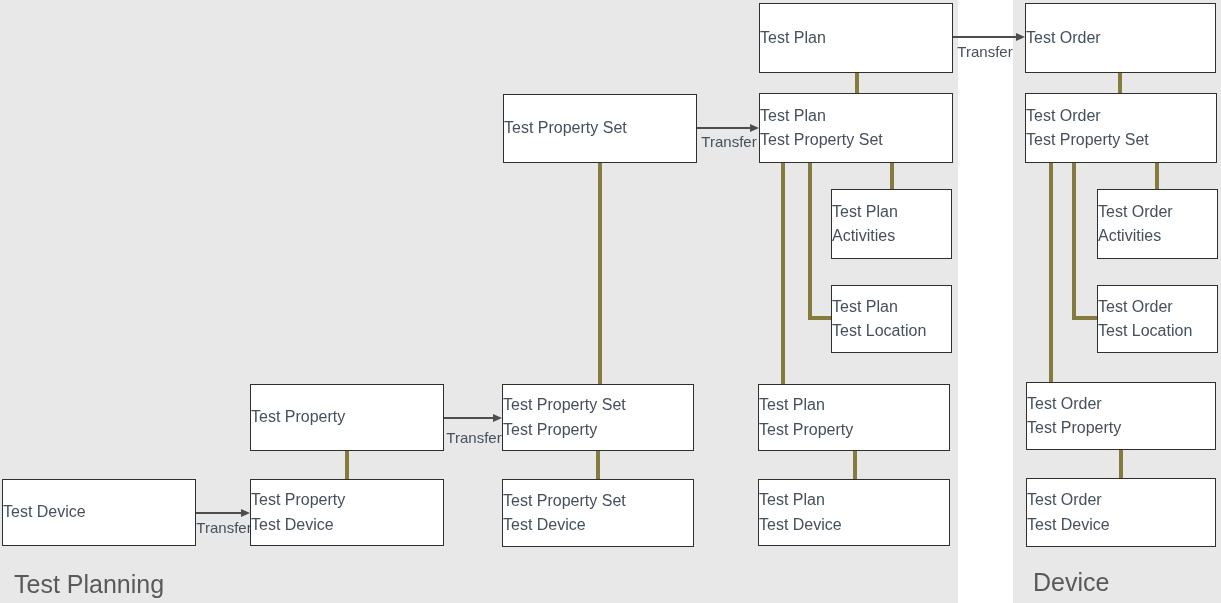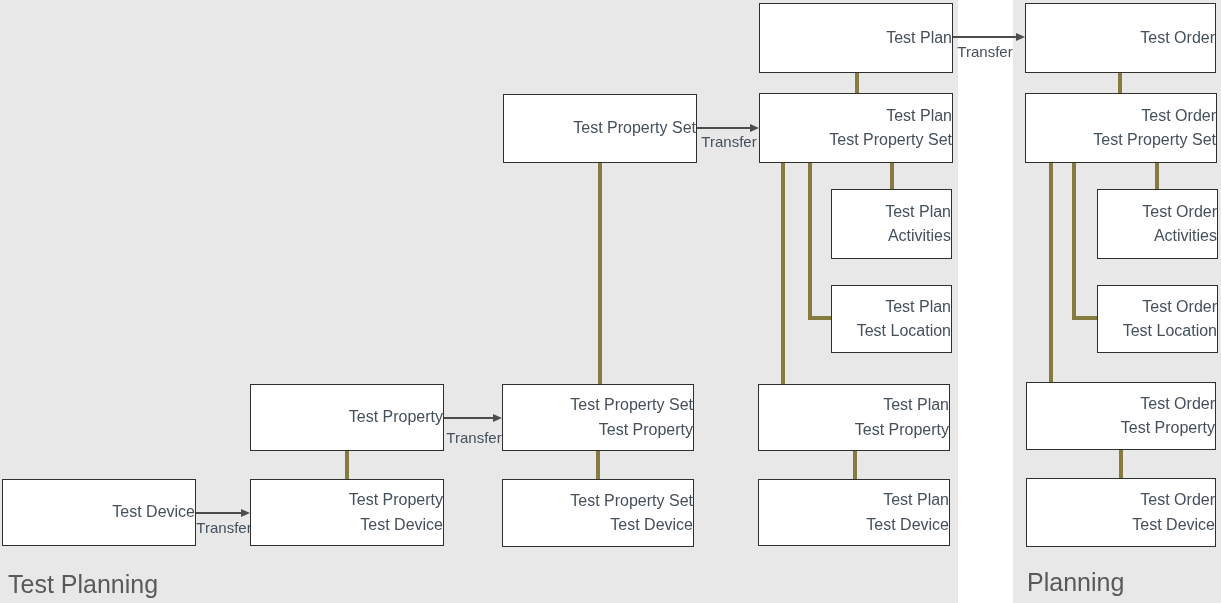--- a/index.html
+++ b/index.html
@@ -28,21 +28,21 @@
 
   .seg { position: absolute; background: var(--connector, #867b3e); }
 
   .node {
     position: absolute;
     box-sizing: border-box;
     background: var(--node-fill, #ffffff);
     border: 1.4px solid var(--node-border, #2f2f2f);
     display: flex;
     flex-direction: column;
-    align-items: flex-end;
+    align-items: flex-start;
     justify-content: center;
     text-align: center;
     color: var(--node-text, #44505c);
     font-size: 16px;
     line-height: 24.5px;
     white-space: nowrap;
   }
 
   .arrow-line {
     position: absolute;
@@ -63,20 +63,21 @@
     color: var(--node-text, #44505c);
     white-space: nowrap;
   }
 
   .region-label {
     position: absolute;
     font-size: 25px;
     color: var(--region-label, #595959);
     z-index: 4;
     white-space: nowrap;
+    margin-left: 6px;
   }
   .region-label-left  { left: 8px;    top: 570px; }
   .region-label-right { left: 1027px; top: 568px; }
 </style>
 </head>
 <body>
 
 <div class="stage" id="stage">
   <div class="region region-left"></div>
   <div class="region region-right"></div>
@@ -176,14 +177,14 @@
         <span class="node-line">Test Plan</span>
         <span class="node-line">Test Device</span>
       </div>
       <div class="node" style="left: 1026px; top: 478px; width: 190px; height: 69px;">
         <span class="node-line">Test Order</span>
         <span class="node-line">Test Device</span>
       </div>
     </div>
 
   <div class="region-label region-label-left">Test Planning</div>
-  <div class="region-label region-label-right">Planning</div>
+  <div class="region-label region-label-right">Device</div>
 </div>
 
 </body></html>

